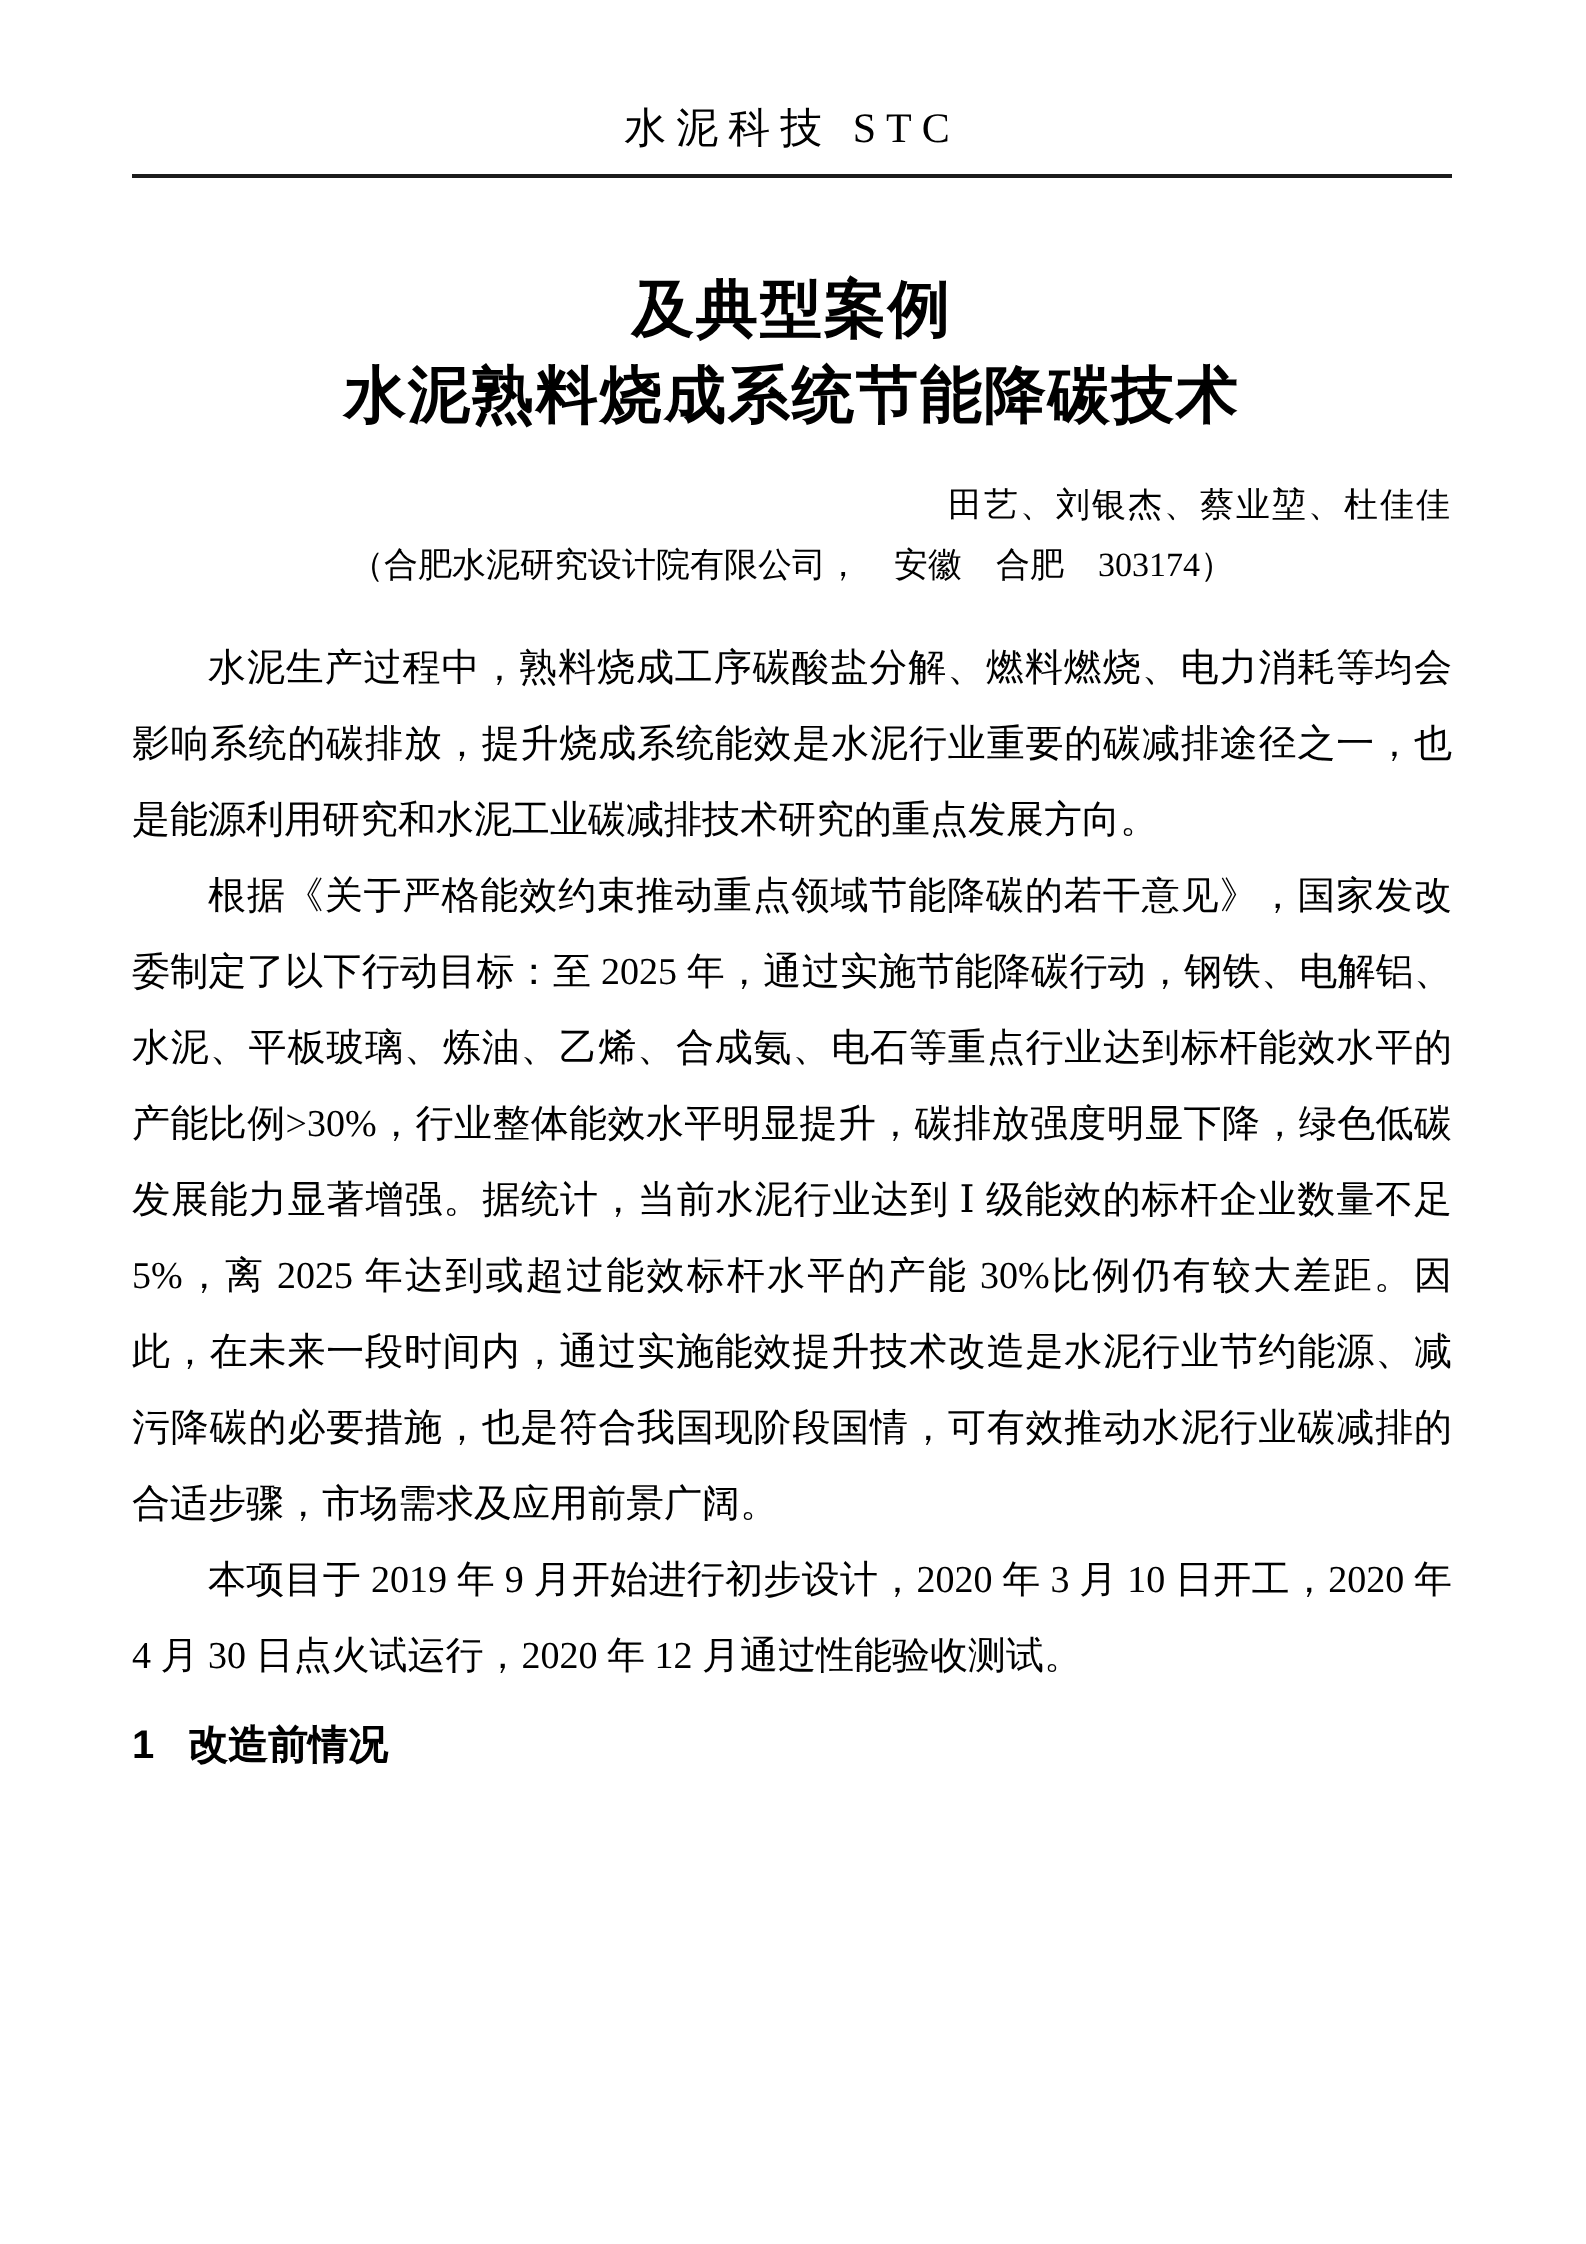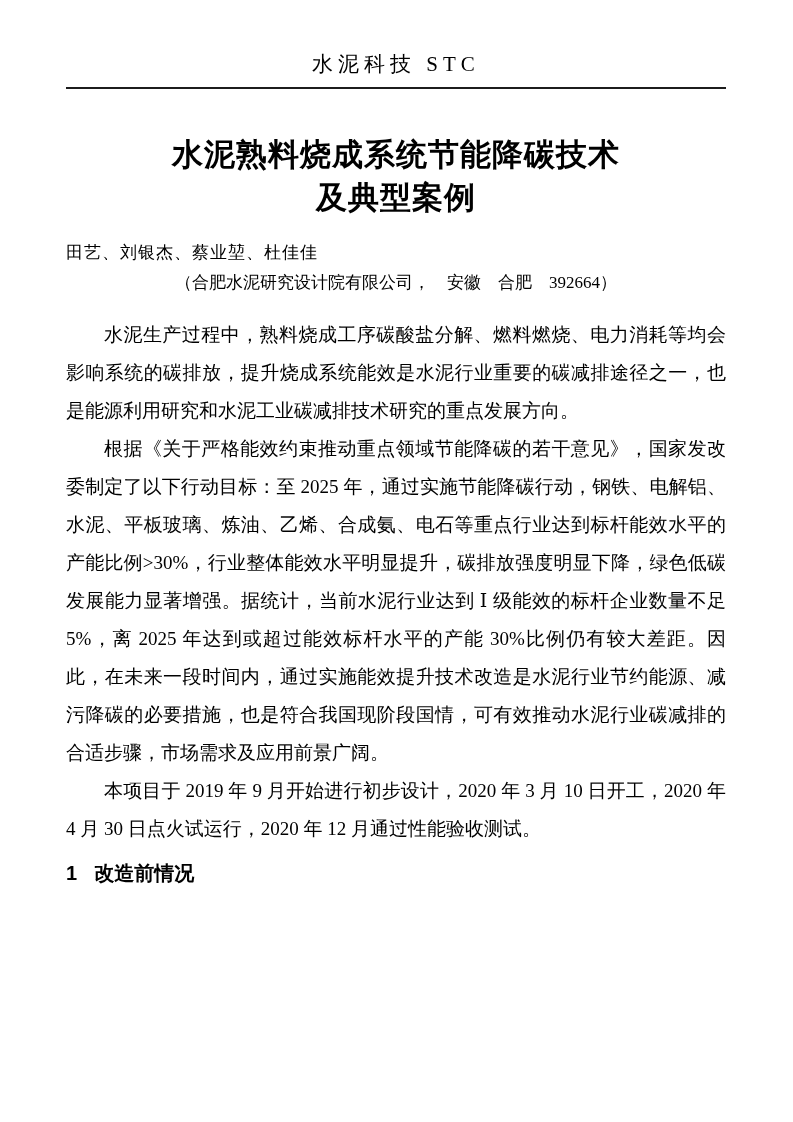--- a/index.html
+++ b/index.html
@@ -37,21 +37,21 @@
     margin: 44px 0 0 0;
     text-align: center;
     font-family: "Liberation Sans", "DejaVu Sans", sans-serif;
     font-weight: 700;
     font-size: 31px;
     line-height: 43px;
     letter-spacing: 1px;
   }
   .authors {
     margin-top: 22px;
-    text-align: left;
+    text-align: right;
     font-size: 17px;
     letter-spacing: 1px;
   }
   .affiliation {
     margin-top: 7px;
     text-align: center;
     font-size: 17px;
   }
   
   .body-text {
@@ -109,27 +109,27 @@
 <body>
 
 <div class="page">
   <div class="content">
 
     <div class="running-head">水泥科技 STC</div>
 
     <div class="head-rule"></div>
 
     <h1 class="article-title">
+      <span style="display:block">及典型案例</span>
       <span style="display:block">水泥熟料烧成系统节能降碳技术</span>
-      <span style="display:block">及典型案例</span>
     </h1>
 
     <div class="authors">田艺、刘银杰、蔡业堃、杜佳佳</div>
 
-    <div class="affiliation">（合肥水泥研究设计院有限公司，　安徽　合肥　392664）</div>
+    <div class="affiliation">（合肥水泥研究设计院有限公司，　安徽　合肥　303174）</div>
 
     <div class="body-text">
       <p>水泥生产过程中，熟料烧成工序碳酸盐分解、燃料燃烧、电力消耗等均会影响系统的碳排放，提升烧成系统能效是水泥行业重要的碳减排途径之一，也是能源利用研究和水泥工业碳减排技术研究的重点发展方向。</p>
       <p>根据《关于严格能效约束推动重点领域节能降碳的若干意见》，国家发改委制定了以下行动目标：至 2025 年，通过实施节能降碳行动，钢铁、电解铝、水泥、平板玻璃、炼油、乙烯、合成氨、电石等重点行业达到标杆能效水平的产能比例&gt;30%，行业整体能效水平明显提升，碳排放强度明显下降，绿色低碳发展能力显著增强。据统计，当前水泥行业达到 Ⅰ 级能效的标杆企业数量不足 5%，离 2025 年达到或超过能效标杆水平的产能 30%比例仍有较大差距。因此，在未来一段时间内，通过实施能效提升技术改造是水泥行业节约能源、减污降碳的必要措施，也是符合我国现阶段国情，可有效推动水泥行业碳减排的合适步骤，市场需求及应用前景广阔。</p>
       <p>本项目于 2019 年 9 月开始进行初步设计，2020 年 3 月 10 日开工，2020 年 4 月 30 日点火试运行，2020 年 12 月通过性能验收测试。</p>
 
       <h2 class="section-heading">
         <span class="section-num">1</span><span>改造前情况</span>
       </h2>
 

